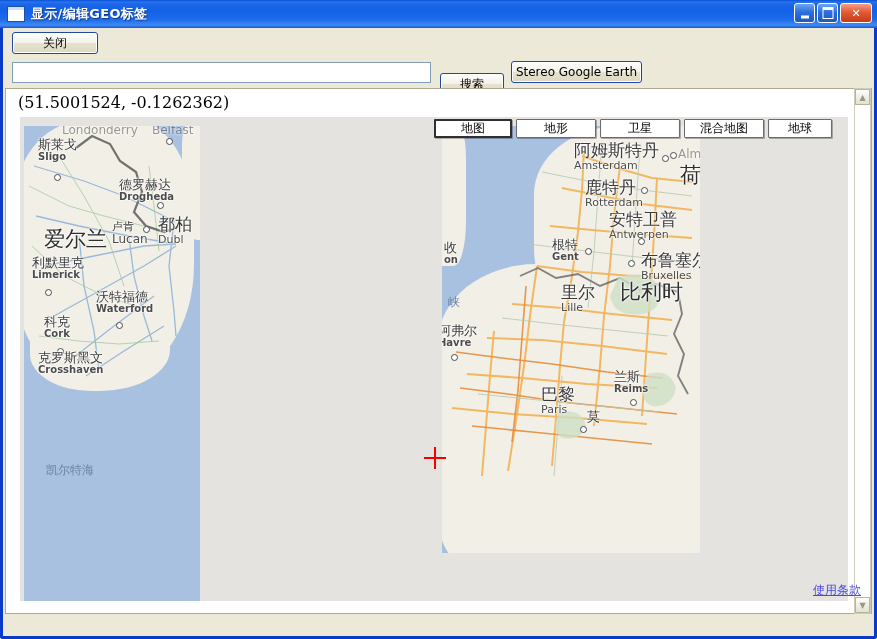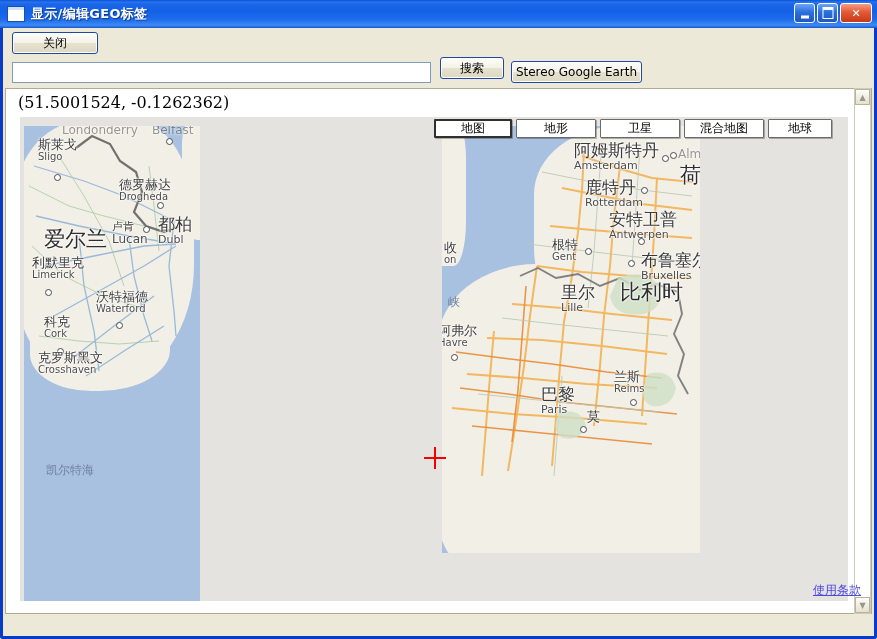--- a/index.html
+++ b/index.html
@@ -114,21 +114,21 @@
     width: 419px; height: 21px;
     box-sizing: border-box;
     border: 1px solid #7f9db9;
     background: #ffffff;
     font-family: "Liberation Sans", sans-serif;
     font-size: 12px;
     padding: 0 3px;
     outline: none;
   }
   .search-btn {
-    position: absolute; left: 437px; top: 0;
+    position: absolute; left: 437px; top: 16px;
     width: 64px; height: 22px;
     border-color: #21479e;
   }
   .stereo-btn {
     position: absolute; left: 508px; top: 4px;
     width: 131px; height: 22px;
     border-color: #21479e;
   }
 
   
@@ -212,21 +212,21 @@
     white-space: nowrap;
     line-height: 1.05;
     text-shadow: 0 0 2px #fff, 0 0 2px #fff, 0 0 3px #fff;
     pointer-events: none;
   }
   .lbl .cn { display:block; }
   .lbl .en { display:block; color:#4c4c4c; }
   .lbl.s  .cn { font-size: 11px; }
   .lbl.s  .en { font-size: 12px; }
   .lbl.m  .cn { font-size: 13px; }
-  .lbl.m  .en { font-size: 10px; }
+  .lbl.m  .en { font-size: 10px; font-weight: bold; }
   .lbl.l  .cn { font-size: 17px; }
   .lbl.l  .en { font-size: 11px; }
   .lbl.xl .cn { font-size: 21px; color:#2e2e2e; }
   .lbl.sea-lbl .cn { font-size: 12px; color: #6d83a6; }
   .lbl.sea-lbl { text-shadow: none; }
   .lbl.faded { opacity: .55; }
 
   .citydot {
     position: absolute;
     width: 7px; height: 7px;

